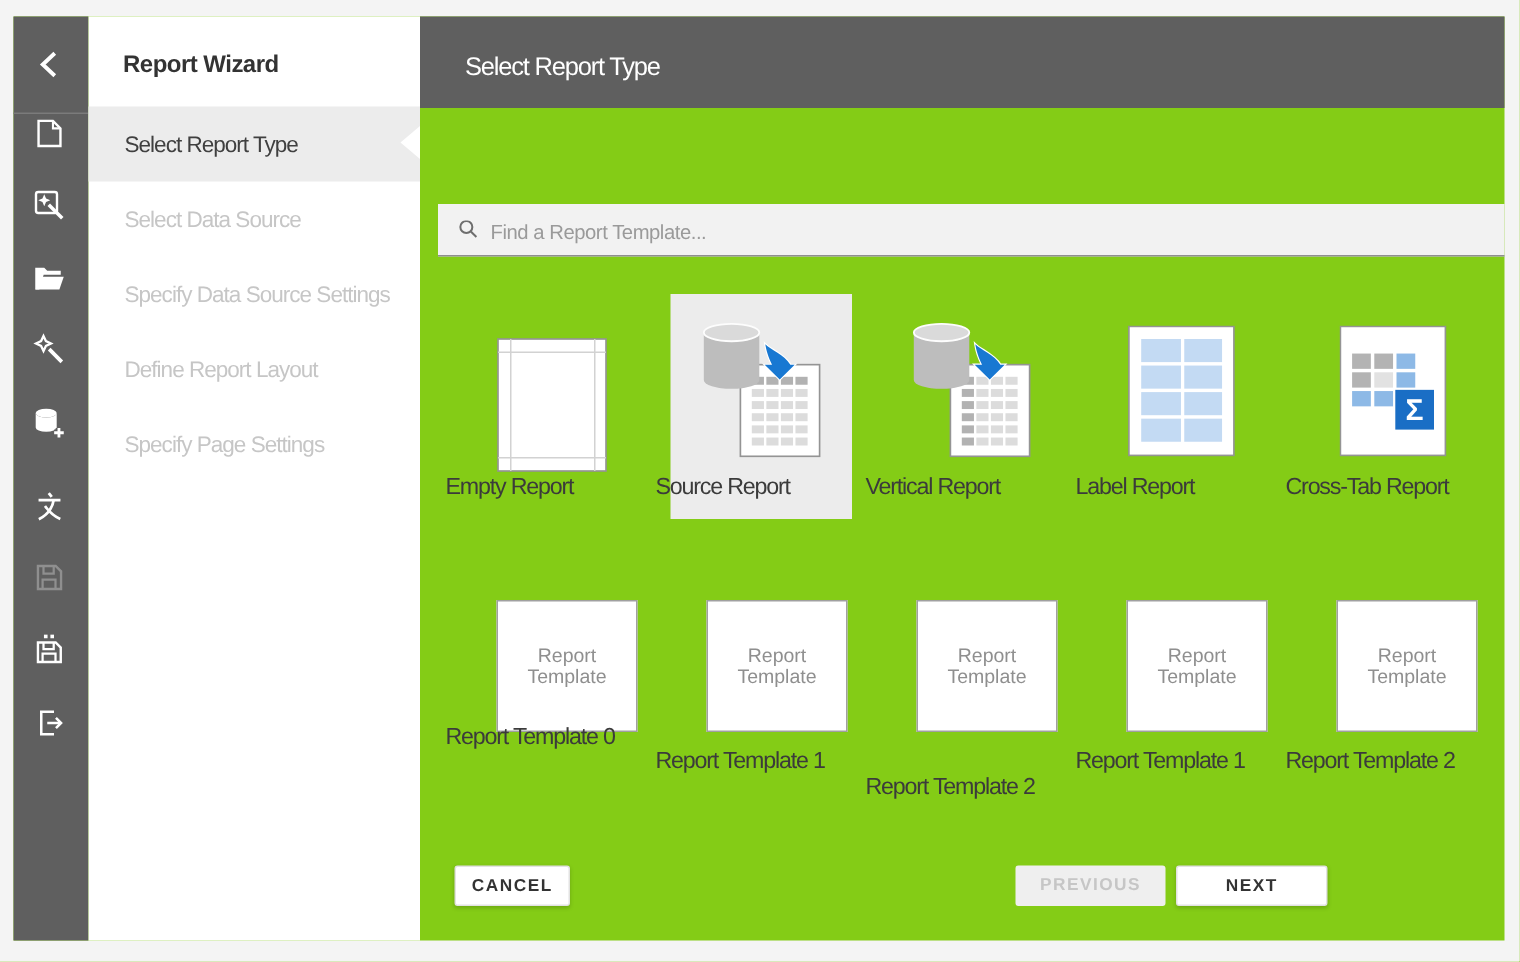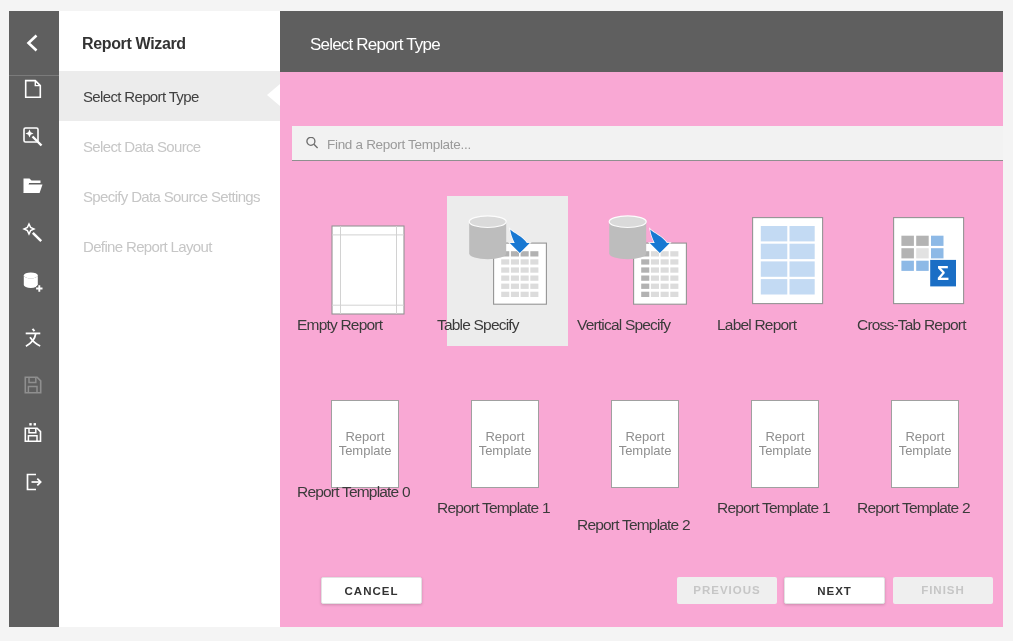--- a/index.html
+++ b/index.html
@@ -1,32 +1,32 @@
 <!DOCTYPE html>
 <html><head>
 <meta charset="utf-8">
 <style>
   * { margin:0; padding:0; box-sizing:border-box; }
   html,body { width:1013px; height:641px; background:#f4f4f4; font-family:"Liberation Sans", sans-serif; overflow:hidden; }
-  #wiz { position:absolute; left:9px; top:11px; width:994px; height:616px; background:#f9a8d4; }
+  #wiz { position:absolute; left:9px; top:11px; width:994px; height:616px; background:#84cc16; }
   #sidebar { position:absolute; left:0; top:0; width:50px; height:616px; background:#5f5f5f; }
   #sep { position:absolute; left:0; top:64px; width:50px; height:1px; background:#7b7b7b; }
   .sic { position:absolute; left:11.5px; }
   #panel { position:absolute; left:50px; top:0; width:221px; height:616px; background:#fff; }
   #ptitle { position:absolute; left:23px; top:0; height:66px; line-height:66px; font-size:16px; font-weight:bold; letter-spacing:-0.35px; color:#333; white-space:nowrap; }
   .step { position:absolute; left:0; width:221px; height:50px; line-height:52px; padding-left:24px; font-size:15px; letter-spacing:-0.65px; color:#c6c6c6; white-space:nowrap; }
   .step.active { background:#ececec; color:#404040; }
   #notch { position:absolute; left:208px; top:72.5px; width:0; height:0; border-top:11.5px solid transparent; border-bottom:11.5px solid transparent; border-right:13px solid #fff; }
   #header { position:absolute; left:271px; top:0; width:723px; height:61px; background:#5f5f5f; color:#fff; font-size:17px; letter-spacing:-0.8px; line-height:67px; padding-left:30px; }
-  #search { position:absolute; left:283px; top:115px; width:711px; height:35px; background:#f2f2f2; border-bottom:1px solid #8f8f8f;text-align:right; }
+  #search { position:absolute; left:283px; top:125px; width:711px; height:35px; background:#f2f2f2; border-bottom:1px solid #8f8f8f;text-align:right; }
   #search .ph { position:absolute; left:35px; top:0; line-height:37px; font-size:13.5px; letter-spacing:-0.3px; color:#9a9a9a; }
   #search svg { position:absolute; left:14px; top:11px; }
   .sel { position:absolute; background:#ececec; }
   .cardlabel { position:absolute; font-size:15.5px; letter-spacing:-0.8px; color:#3b3b3b; text-align:left; white-space:nowrap; }
-  .tpl { position:absolute; width:68px; height:88px; border:1px solid #a0a0a0; background:#fff; text-align:center; font-size:13px; color:#8f8f8f; }
+  .tpl { position:absolute; width:94px; height:88px; border:1px solid #a0a0a0; background:#fff; text-align:center; font-size:13px; color:#8f8f8f; }
   .tpl .in { margin-top:29px; line-height:14px; }
   .btn { position:absolute; height:27px; font-size:11.5px; font-weight:bold; letter-spacing:1px; color:#333; text-align:center; line-height:27px; background:#fff; border:1px solid #e2e2e2; border-radius:2px; box-shadow:0 1px 3px rgba(0,0,0,0.18); }
   .btn.dis { background:#efefef; border:none; box-shadow:none; color:#c6c6c6; line-height:27px; }
   .icon { position:absolute; }
 </style>
 </head>
 <body>
 <div id="wiz">
 
   <div id="sidebar">
@@ -92,20 +92,21 @@
       </svg>
   </div>
 
   <div id="panel">
     <div id="ptitle">Report Wizard</div>
     <div class="step active" style="top:60px">Select Report Type</div>
     <div id="notch"></div>
     <div class="step" style="top:110px">Select Data Source</div>
     <div class="step" style="top:210px">Define Report Layout</div>
     <div class="step" style="top:160px">Specify Data Source Settings</div>
+    <div class="step" style="top:260px">Specify Page Settings</div>
   </div>
 
   <div id="header">Select Report Type</div>
 
   <div id="search">
     <svg width="15" height="15" viewBox="0 0 15 15">
         <circle cx="4.9" cy="4.3" r="4" fill="none" stroke="#6e6e6e" stroke-width="1.35"></circle>
         <line x1="7.9" y1="7.3" x2="11.6" y2="11" stroke="#6e6e6e" stroke-width="1.35"></line>
       </svg>
     <div class="ph">Find a Report Template...</div>
@@ -217,22 +218,22 @@
     <rect x="8.4" y="31.2" width="12.5" height="10.2" fill="#b3b3b3"></rect>
     <rect x="23.2" y="31.2" width="12.5" height="10.2" fill="#e2e2e2"></rect>
     <rect x="38" y="31.2" width="12.5" height="10.2" fill="#8db9e6"></rect>
     <rect x="8.4" y="43.7" width="12.5" height="10.2" fill="#8db9e6"></rect>
     <rect x="23.2" y="43.7" width="12.5" height="10.2" fill="#8db9e6"></rect>
     <rect x="37.2" y="42.9" width="25.8" height="26.5" fill="#1a6ec5"></rect>
     <text x="50.1" y="63.3" font-family="Liberation Sans, sans-serif" font-size="20" font-weight="bold" fill="#fff" text-anchor="middle">Σ</text>
   </svg>
 
   <div class="cardlabel" style="left:288px; width:140px; top:305px;">Empty Report</div>
-  <div class="cardlabel" style="left:428px; width:140px; top:305px;">Table Specify</div>
-  <div class="cardlabel" style="left:568px; width:140px; top:305px;">Vertical Specify</div>
+  <div class="cardlabel" style="left:428px; width:140px; top:305px;">Source Report</div>
+  <div class="cardlabel" style="left:568px; width:140px; top:305px;">Vertical Report</div>
   <div class="cardlabel" style="left:708px; width:140px; top:305px;">Label Report</div>
   <div class="cardlabel" style="left:848px; width:140px; top:305px;">Cross-Tab Report</div>
 
   <div class="tpl" style="left:322px; top:389px;">
       <div class="in">Report<br>Template</div>
     </div>
   <div class="tpl" style="left:462px; top:389px;">
       <div class="in">Report<br>Template</div>
     </div>
   <div class="tpl" style="left:602px; top:389px;">
@@ -244,17 +245,16 @@
   <div class="tpl" style="left:882px; top:389px;">
       <div class="in">Report<br>Template</div>
     </div>
 
   <div class="cardlabel" style="left:288px; width:140px; top:472px;">Report Template 0</div>
   <div class="cardlabel" style="left:428px; width:140px; top:488px;">Report Template 1</div>
   <div class="cardlabel" style="left:568px; width:140px; top:505px;">Report Template 2</div>
   <div class="cardlabel" style="left:708px; width:140px; top:488px;">Report Template 1</div>
   <div class="cardlabel" style="left:848px; width:140px; top:488px;">Report Template 2</div>
 
-  <div class="btn" style="left:294px; top:566px; width:101px;margin-left:18px;">CANCEL</div>
+  <div class="btn" style="left:294px; top:566px; width:77px;">CANCEL</div>
   <div class="btn dis" style="left:668px; top:566px; width:100px;">PREVIOUS</div>
   <div class="btn" style="left:775px; top:566px; width:101px;">NEXT</div>
-  <div class="btn dis" style="left:884px; top:566px; width:100px;">FINISH</div>
 </div>
 
 </body></html>

